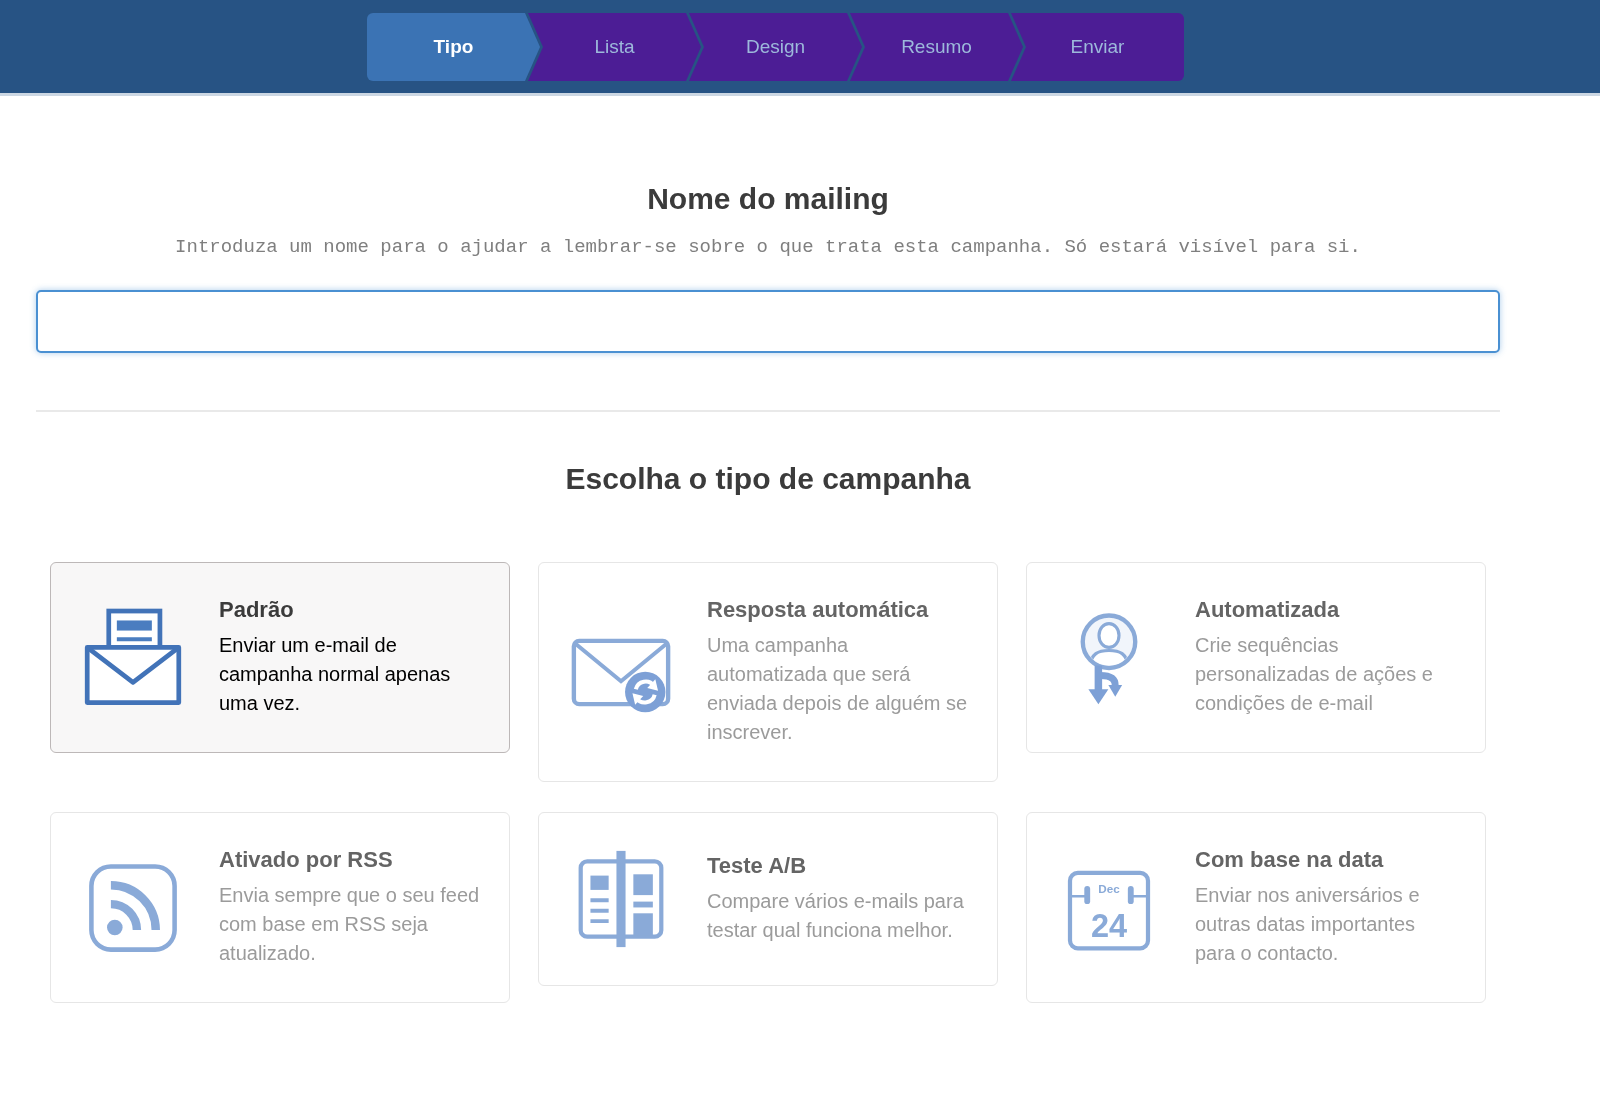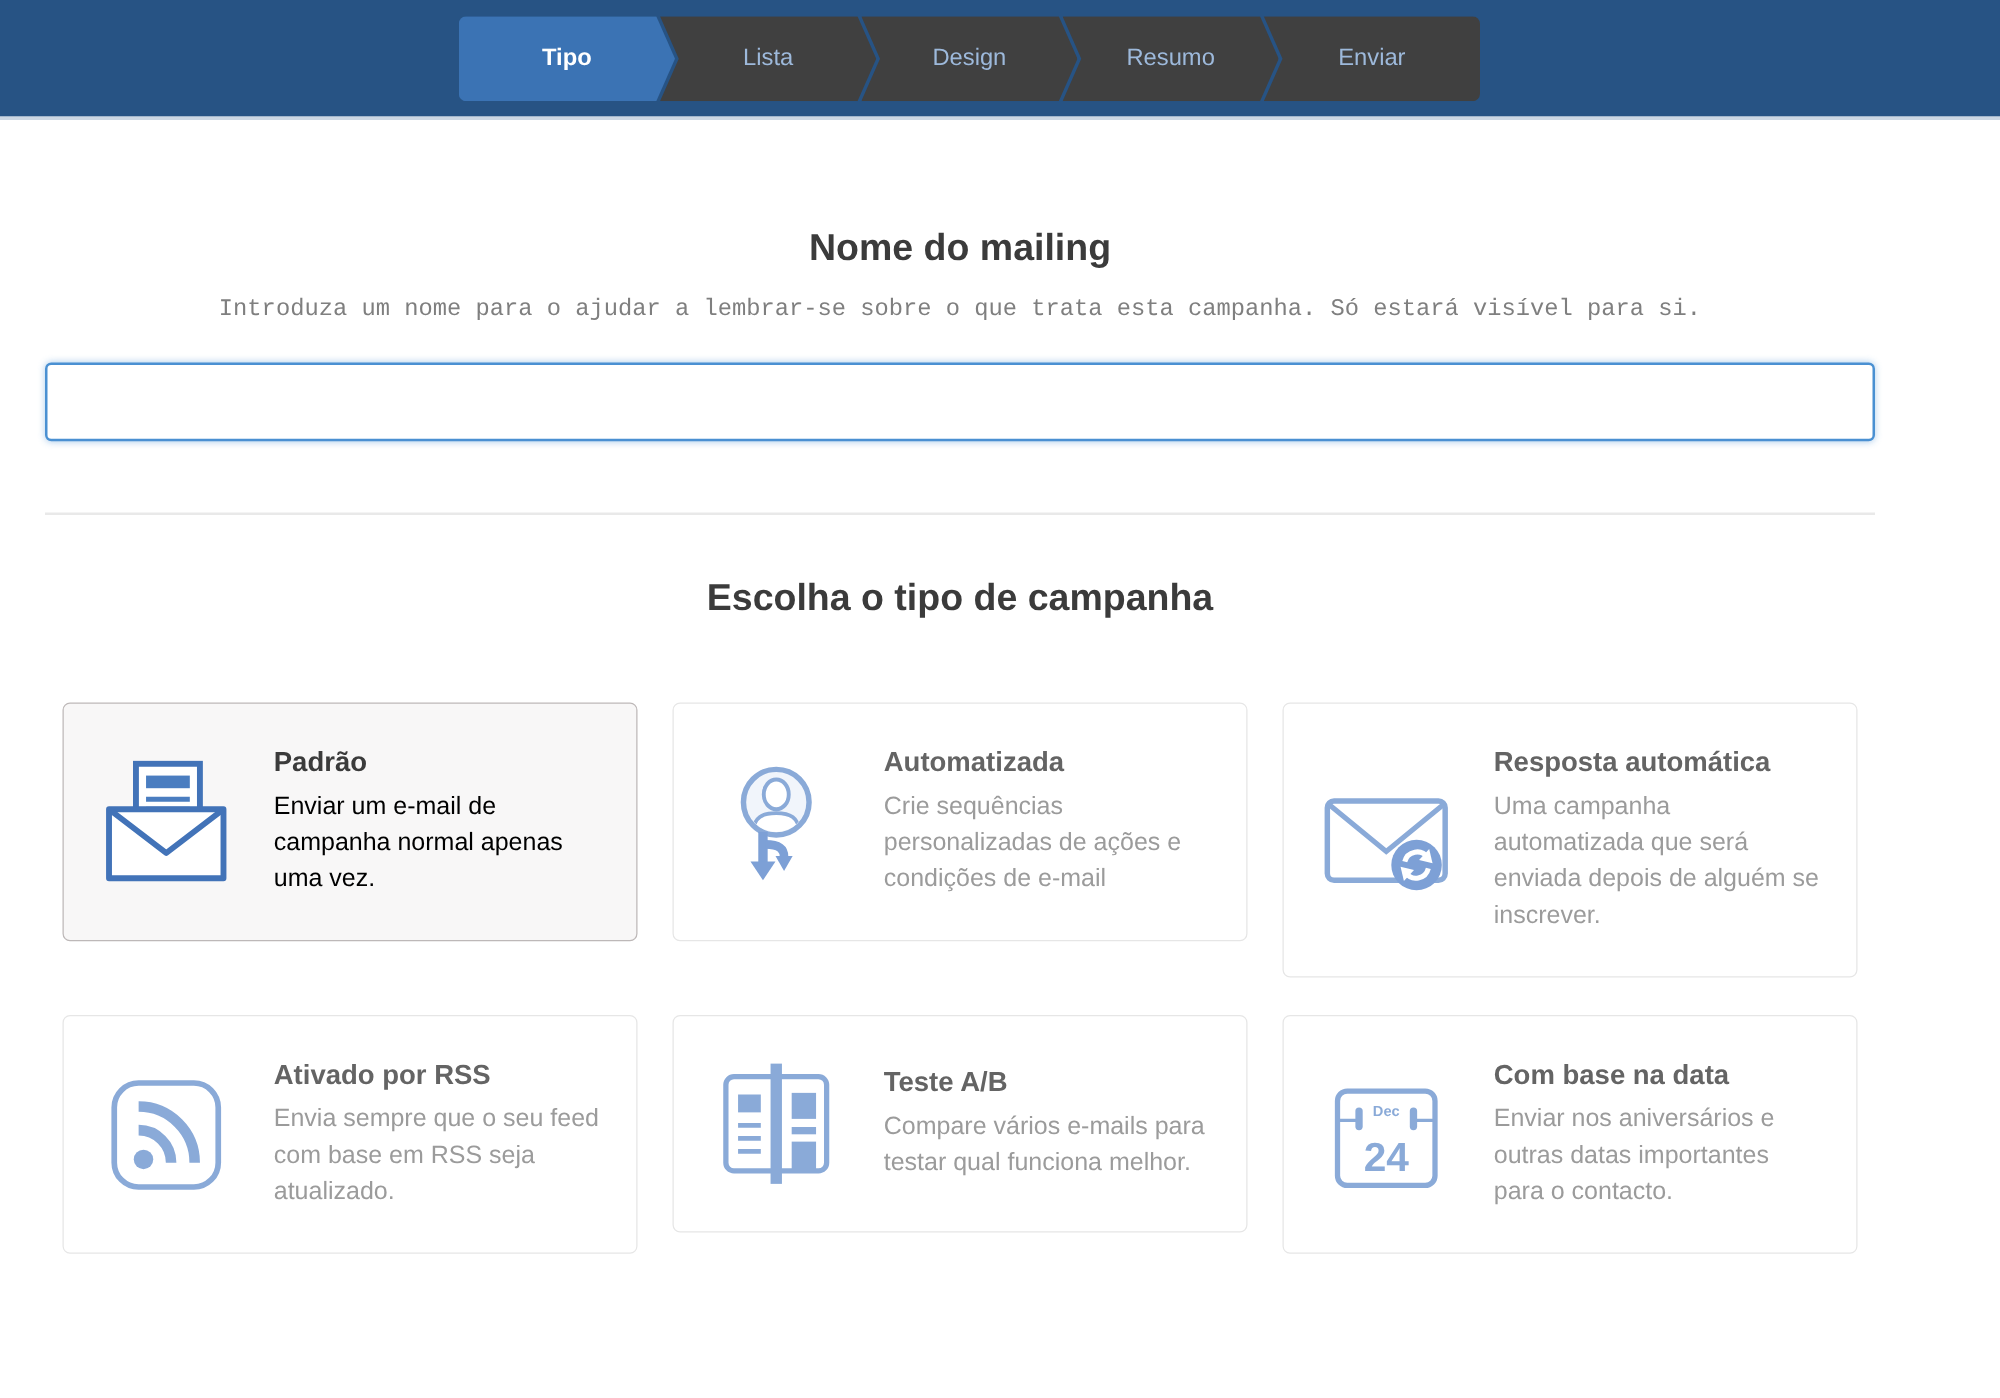--- a/index.html
+++ b/index.html
@@ -20,21 +20,21 @@
   .stepper {
     display:flex;
     width:866px;
     margin:0 auto;
     padding-top:13px;
   }
   .step {
     position:relative;
     width:173px; height:68px;
     margin-left:-12px;
-    background:#404040;
+    background:#4c1d95;
     color:#9db9db;
     font-size:19px;
     display:flex; align-items:center; justify-content:center;
     clip-path: polygon(0 0, calc(100% - 15px) 0, 100% 50%, calc(100% - 15px) 100%, 0 100%, 15px 50%);
     cursor:pointer;
     user-select:none;
   }
   .step:first-child {
     margin-left:0;
     clip-path: polygon(0 0, calc(100% - 15px) 0, 100% 50%, calc(100% - 15px) 100%, 0 100%);
@@ -178,20 +178,38 @@
           <rect x="44" y="6" width="76" height="92" fill="#ffffff" stroke="#4273b8" stroke-width="7"></rect>
           <rect x="56" y="20" width="52" height="15" fill="#4a7dc0"></rect>
           <path d="M56 48h52M56 60h52M56 72h52" stroke="#4a7dc0" stroke-width="6" fill="none"></path>
           <path d="M12 60 H148 V142 H12 Z" fill="#ffffff" stroke="#4273b8" stroke-width="7" stroke-linejoin="round"></path>
           <path d="M12 60 L80 112 L148 60" fill="none" stroke="#4273b8" stroke-width="7" stroke-linejoin="round"></path>
         </svg>
       </span>
       <div class="card-text">
         <h3 class="card-title">Padrão</h3>
         <p class="card-desc">Enviar um e-mail de campanha normal apenas uma vez.</p>
+      </div>
+    </div>
+
+    <div class="card">
+      <span class="card-icon">
+        <svg width="108" height="101" viewBox="0 0 160 150">
+          <rect x="10" y="28" width="140" height="94" rx="8" fill="#ffffff" stroke="#8aaad8" stroke-width="6.5"></rect>
+          <path d="M12 32 L80 88 L148 32" fill="none" stroke="#8aaad8" stroke-width="6"></path>
+          <circle cx="116" cy="104" r="30" fill="#7da0d6"></circle>
+          <path d="M102 100 a15 15 0 0 1 27 -5" stroke="#ffffff" stroke-width="6" fill="none"></path>
+          <polygon points="131,85 135,102 119,98" fill="#ffffff"></polygon>
+          <path d="M130 108 a15 15 0 0 1 -27 5" stroke="#ffffff" stroke-width="6" fill="none"></path>
+          <polygon points="101,123 97,106 113,110" fill="#ffffff"></polygon>
+        </svg>
+      </span>
+      <div class="card-text">
+        <h3 class="card-title">Resposta automática</h3>
+        <p class="card-desc">Uma campanha automatizada que será enviada depois de alguém se inscrever.</p>
       </div>
     </div>
 
     <div class="card">
       <span class="card-icon">
         <svg width="100" height="110" viewBox="0 0 160 176">
           <defs>
               <clipPath id="clip-person">
                 <circle cx="80" cy="62" r="38"></circle>
               </clipPath>
@@ -208,38 +226,20 @@
         </svg>
       </span>
       <div class="card-text">
         <h3 class="card-title">Automatizada</h3>
         <p class="card-desc">Crie sequências personalizadas de ações e condições de e-mail</p>
       </div>
     </div>
 
     <div class="card">
       <span class="card-icon">
-        <svg width="108" height="101" viewBox="0 0 160 150">
-          <rect x="10" y="28" width="140" height="94" rx="8" fill="#ffffff" stroke="#8aaad8" stroke-width="6.5"></rect>
-          <path d="M12 32 L80 88 L148 32" fill="none" stroke="#8aaad8" stroke-width="6"></path>
-          <circle cx="116" cy="104" r="30" fill="#7da0d6"></circle>
-          <path d="M102 100 a15 15 0 0 1 27 -5" stroke="#ffffff" stroke-width="6" fill="none"></path>
-          <polygon points="131,85 135,102 119,98" fill="#ffffff"></polygon>
-          <path d="M130 108 a15 15 0 0 1 -27 5" stroke="#ffffff" stroke-width="6" fill="none"></path>
-          <polygon points="101,123 97,106 113,110" fill="#ffffff"></polygon>
-        </svg>
-      </span>
-      <div class="card-text">
-        <h3 class="card-title">Resposta automática</h3>
-        <p class="card-desc">Uma campanha automatizada que será enviada depois de alguém se inscrever.</p>
-      </div>
-    </div>
-
-    <div class="card">
-      <span class="card-icon">
         <svg width="104" height="104" viewBox="0 0 160 160">
           <rect x="16" y="16" width="128" height="128" rx="30" fill="#ffffff" stroke="#8aaad8" stroke-width="7"></rect>
           <circle cx="52" cy="110" r="12" fill="#8aaad8"></circle>
           <path d="M46 74 a40 40 0 0 1 40 40" stroke="#8aaad8" stroke-width="13" fill="none"></path>
           <path d="M46 45 a69 69 0 0 1 69 69" stroke="#8aaad8" stroke-width="13" fill="none"></path>
         </svg>
       </span>
       <div class="card-text">
         <h3 class="card-title">Ativado por RSS</h3>
         <p class="card-desc">Envia sempre que o seu feed com base em RSS seja atualizado.</p>

